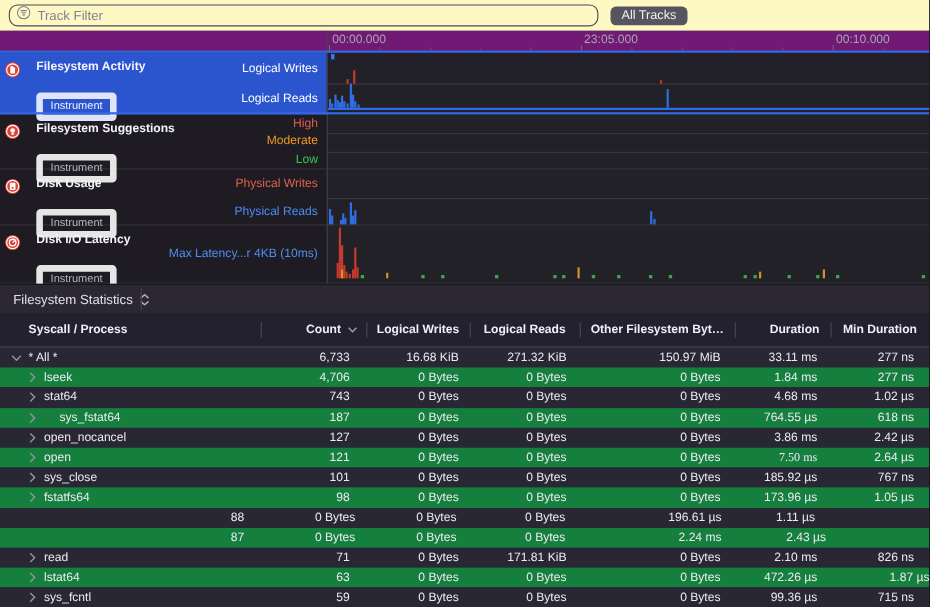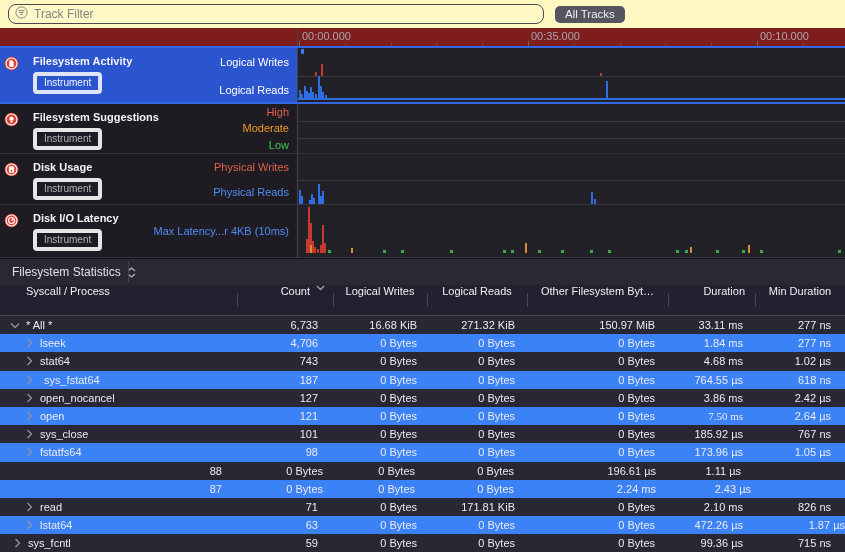--- a/index.html
+++ b/index.html
@@ -6,66 +6,66 @@
   #app{position:relative;width:845px;height:552px;background:#201d28;overflow:hidden;
        font-family:"Liberation Sans",sans-serif;color:#eceaf2;-webkit-font-smoothing:antialiased;}
   
   .toolbar{position:absolute;left:0;top:0;width:845px;height:28px;display:flex;align-items:center;background:#fef9c3;}
   .search-field{margin-left:8px;width:528px;height:18px;border:1px solid #4b4954;border-radius:8px;
                 display:flex;align-items:center;gap:6px;padding-left:6px;background:rgba(255,255,255,0.02);}
   .search-placeholder{color:#84828c;font-size:12px;}
   .all-tracks-btn{margin-left:11px;background:#56545e;border-radius:5px;padding:2px 10px 3px;
                   font-size:11.5px;color:#efedf5;white-space:nowrap;}
   
-  .ruler{position:absolute;left:0;top:28px;width:845px;height:19px;background:#7f1d1d;}
+  .ruler{position:absolute;left:0;top:28px;width:845px;height:19px;background:#701a75;}
   .ruler-time{position:absolute;top:2px;font-size:11px;color:#a8a6b0;}
   .tick{position:absolute;bottom:0;width:1px;background:#56545e;}
   .tick.major{height:6px;background:#6b6973;}
   .tick.minor{height:4px;}
   .sel-line{position:absolute;left:0;width:845px;height:2px;background:#3367e4;z-index:6;}
   .playhead-tick{position:absolute;left:301px;top:49px;width:3px;height:5px;background:#3a7bf0;z-index:7;}
   .v-divider{position:absolute;left:297px;top:28px;width:1px;height:230px;background:#45434b;z-index:5;}
   
   .heads{position:absolute;left:0;top:48px;width:297px;height:210px;background:#1e1c22;}
   .charts{position:absolute;left:298px;top:48px;width:547px;height:210px;background:#232128;}
   .track-head{position:relative;box-sizing:border-box;border-bottom:1px solid #34323a;}
   .track-head.selected{background:#2b55cf;border-bottom:none;}
   .t-icon{position:absolute;left:4px;top:8px;width:15px;height:15px;}
   .t-info{position:absolute;left:33px;top:7px;}
   .t-name{font-size:11px;font-weight:bold;color:#f4f2fa;white-space:nowrap;}
-  .t-badge{display:inline-block;margin-top:5px;border:4px solid #e5e5e5;border-radius:4px;
+  .t-badge{display:inline-block;margin-top:17px;border:6px solid #e5e5e5;border-radius:4px;
            padding:1px 7px 2px;font-size:10px;color:#b4b2bc;}
   .selected .t-badge{border-color:#dfe4f8;color:#eff2fd;}
   .t-channels{position:absolute;right:8px;top:0;bottom:0;display:flex;flex-direction:column;}
   .channel-label{flex:1;display:flex;align-items:center;justify-content:flex-end;font-size:11px;white-space:nowrap;}
   .track-chart{position:relative;box-sizing:border-box;border-bottom:1px solid #34323a;}
   .track-chart.selected{border-bottom:none;}
   .sub-div{position:absolute;left:0;right:0;height:1px;background:#39373f;}
   .bar{position:absolute;}
   .baseline{position:absolute;left:0;right:0;height:2px;background:#2e6ee2;}
   
   .stats-bar{position:absolute;left:0;top:258px;width:845px;height:27px;background:#2b2834;
              border-top:1px solid #141219;box-sizing:border-box;display:flex;align-items:center;}
   .stats-title{margin-left:12px;font-size:12px;color:#e2e0e8;}
   .updown{margin-left:6px;display:inline-flex;flex-direction:column;gap:1px;}
   .stats-divider{position:absolute;left:128px;top:3px;bottom:3px;width:1px;background:#45424e;}
   .thead{position:absolute;left:0;top:285px;width:845px;height:31px;background:#232030;
          border-bottom:1px solid #4d4a57;box-sizing:border-box;display:grid;
          grid-template-columns:237px 96px 94px 100px 141px 87px 90px;}
-  .th{position:relative;display:flex;align-items:flex-start;font-size:11px;font-weight:normal;color:#f0eef6;white-space:nowrap;}
+  .th{position:relative;display:flex;align-items:center;font-size:11px;font-weight:bold;color:#f0eef6;white-space:nowrap;}
   .th:not(:first-child)::before{content:"";position:absolute;left:0;top:8px;bottom:8px;width:1px;background:#4a4754;}
   .th.al-l{padding-left:26px;}
   .th.al-c{justify-content:center;}
   .th.al-r{justify-content:flex-end;}
   .sort-chev{margin-left:6px;display:inline-flex;}
   .tbody{position:absolute;left:0;top:316px;width:845px;height:236px;overflow:hidden;}
   .tr{display:grid;grid-template-columns:237px 96px 94px 100px 141px 87px 90px;height:18.2px;
       font-size:11px;align-items:center;}
   .tr.even{background:#2a2735;}
-  .tr.odd{background:#3b82f6;}
+  .tr.odd{background:#15803d;}
   .td{white-space:nowrap;overflow:hidden;}
   .td.num{text-align:right;}
   .name-cell{display:flex;align-items:center;}
   .disc{display:inline-flex;width:10px;justify-content:center;}
 </style>
 </head>
 <body>
 
 <div id="app">
 
@@ -79,21 +79,21 @@
           <line x1="5.3" y1="8.5" x2="7.7" y2="8.5" stroke="#84828c" stroke-width="1"></line>
         </svg>
       </span>
       <span class="search-placeholder">Track Filter</span>
     </div>
     <div class="all-tracks-btn">All Tracks</div>
   </div>
 
   <div class="ruler">
       <span class="ruler-time" style="left: 302px;">00:00.000</span>
-      <span class="ruler-time" style="left: 531px;">00:35.000</span>
+      <span class="ruler-time" style="left: 531px;">23:05.000</span>
       <span class="ruler-time" style="left: 760px;">00:10.000</span>
       <span class="tick major" style="left: 299px;"></span>
       <span class="tick minor" style="left: 344.8px;"></span>
       <span class="tick minor" style="left: 390.6px;"></span>
       <span class="tick minor" style="left: 436.4px;"></span>
       <span class="tick minor" style="left: 482.2px;"></span>
       <span class="tick major" style="left: 528px;"></span>
       <span class="tick minor" style="left: 573.8px;"></span>
       <span class="tick minor" style="left: 619.6px;"></span>
       <span class="tick minor" style="left: 665.4px;"></span>
@@ -321,21 +321,21 @@
         <div class="td num" style="padding-right: 12px;">4.68 ms</div>
         <div class="td num" style="padding-right: 14px;">1.02 µs</div>
       </div>
       <div class="tr odd">
         <div class="td name-cell" style="padding-left: 24px;">
           <span class="disc">
             <svg width="7" height="10" viewBox="0 0 7 10">
               <path d="M1.5 1 L5.5 5 L1.5 9" fill="none" stroke="#9593a0" stroke-width="1.3"></path>
             </svg>
           </span>
-          <span style="margin-left: 10px;">sys_fstat64</span>
+          <span style="margin-left: 20px;">sys_fstat64</span>
         </div>
         <div class="td num" style="padding-right: 15px;">187</div>
         <div class="td num" style="padding-right: 10px;">0 Bytes</div>
         <div class="td num" style="padding-right: 12px;">0 Bytes</div>
         <div class="td num" style="padding-right: 13px;">0 Bytes</div>
         <div class="td num" style="padding-right: 12px;">764.55 µs</div>
         <div class="td num" style="padding-right: 14px;">618 ns</div>
       </div>
       <div class="tr even">
         <div class="td name-cell" style="padding-left: 24px;">
@@ -443,21 +443,21 @@
           <span style="margin-left: 6px;">lstat64</span>
         </div>
         <div class="td num" style="padding-right: 15px;">63</div>
         <div class="td num" style="padding-right: 10px;">0 Bytes</div>
         <div class="td num" style="padding-right: 12px;">0 Bytes</div>
         <div class="td num" style="padding-right: 13px;">0 Bytes</div>
         <div class="td num" style="padding-right: 12px;">472.26 µs</div>
         <div class="td num" style="">1.87 µs</div>
       </div>
       <div class="tr even">
-        <div class="td name-cell" style="padding-left: 12px; text-align: center;">
+        <div class="td name-cell" style="padding-left: 24px; text-align: center;">
           <span class="disc">
             <svg width="7" height="10" viewBox="0 0 7 10">
               <path d="M1.5 1 L5.5 5 L1.5 9" fill="none" stroke="#9593a0" stroke-width="1.3"></path>
             </svg>
           </span>
           <span style="margin-left: 6px;">sys_fcntl</span>
         </div>
         <div class="td num" style="padding-right: 15px;">59</div>
         <div class="td num" style="padding-right: 10px;">0 Bytes</div>
         <div class="td num" style="padding-right: 12px;">0 Bytes</div>

